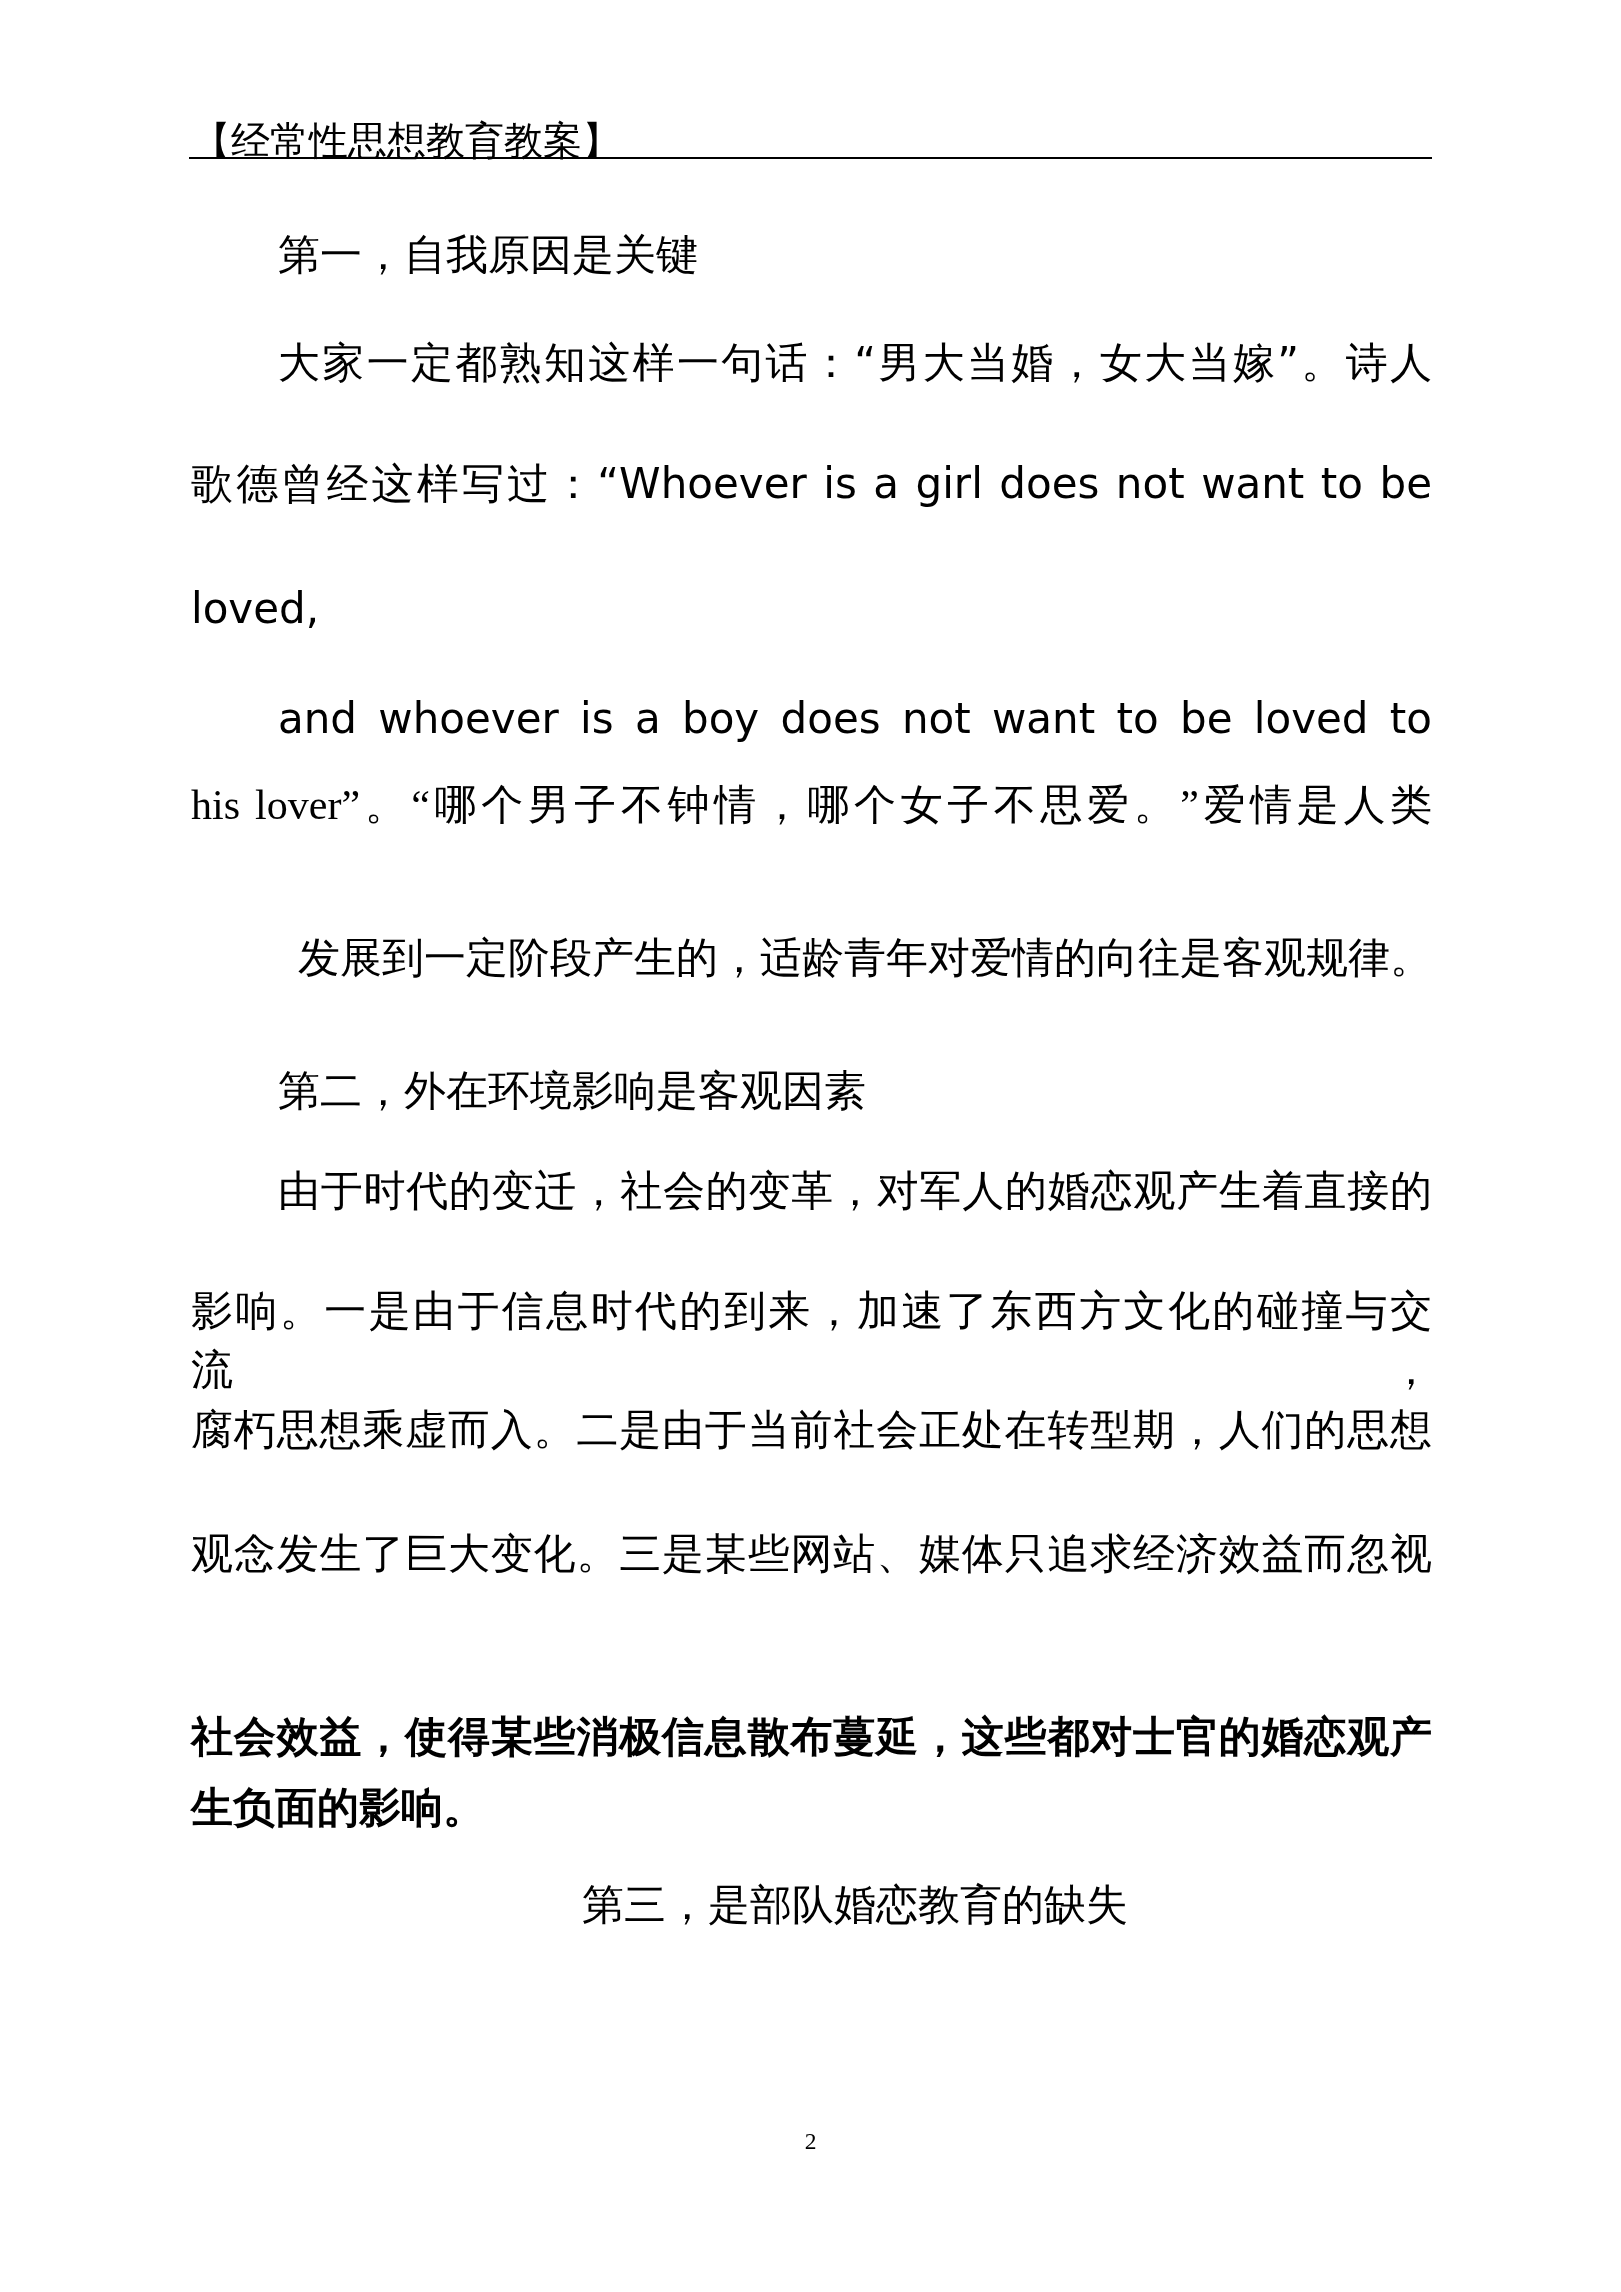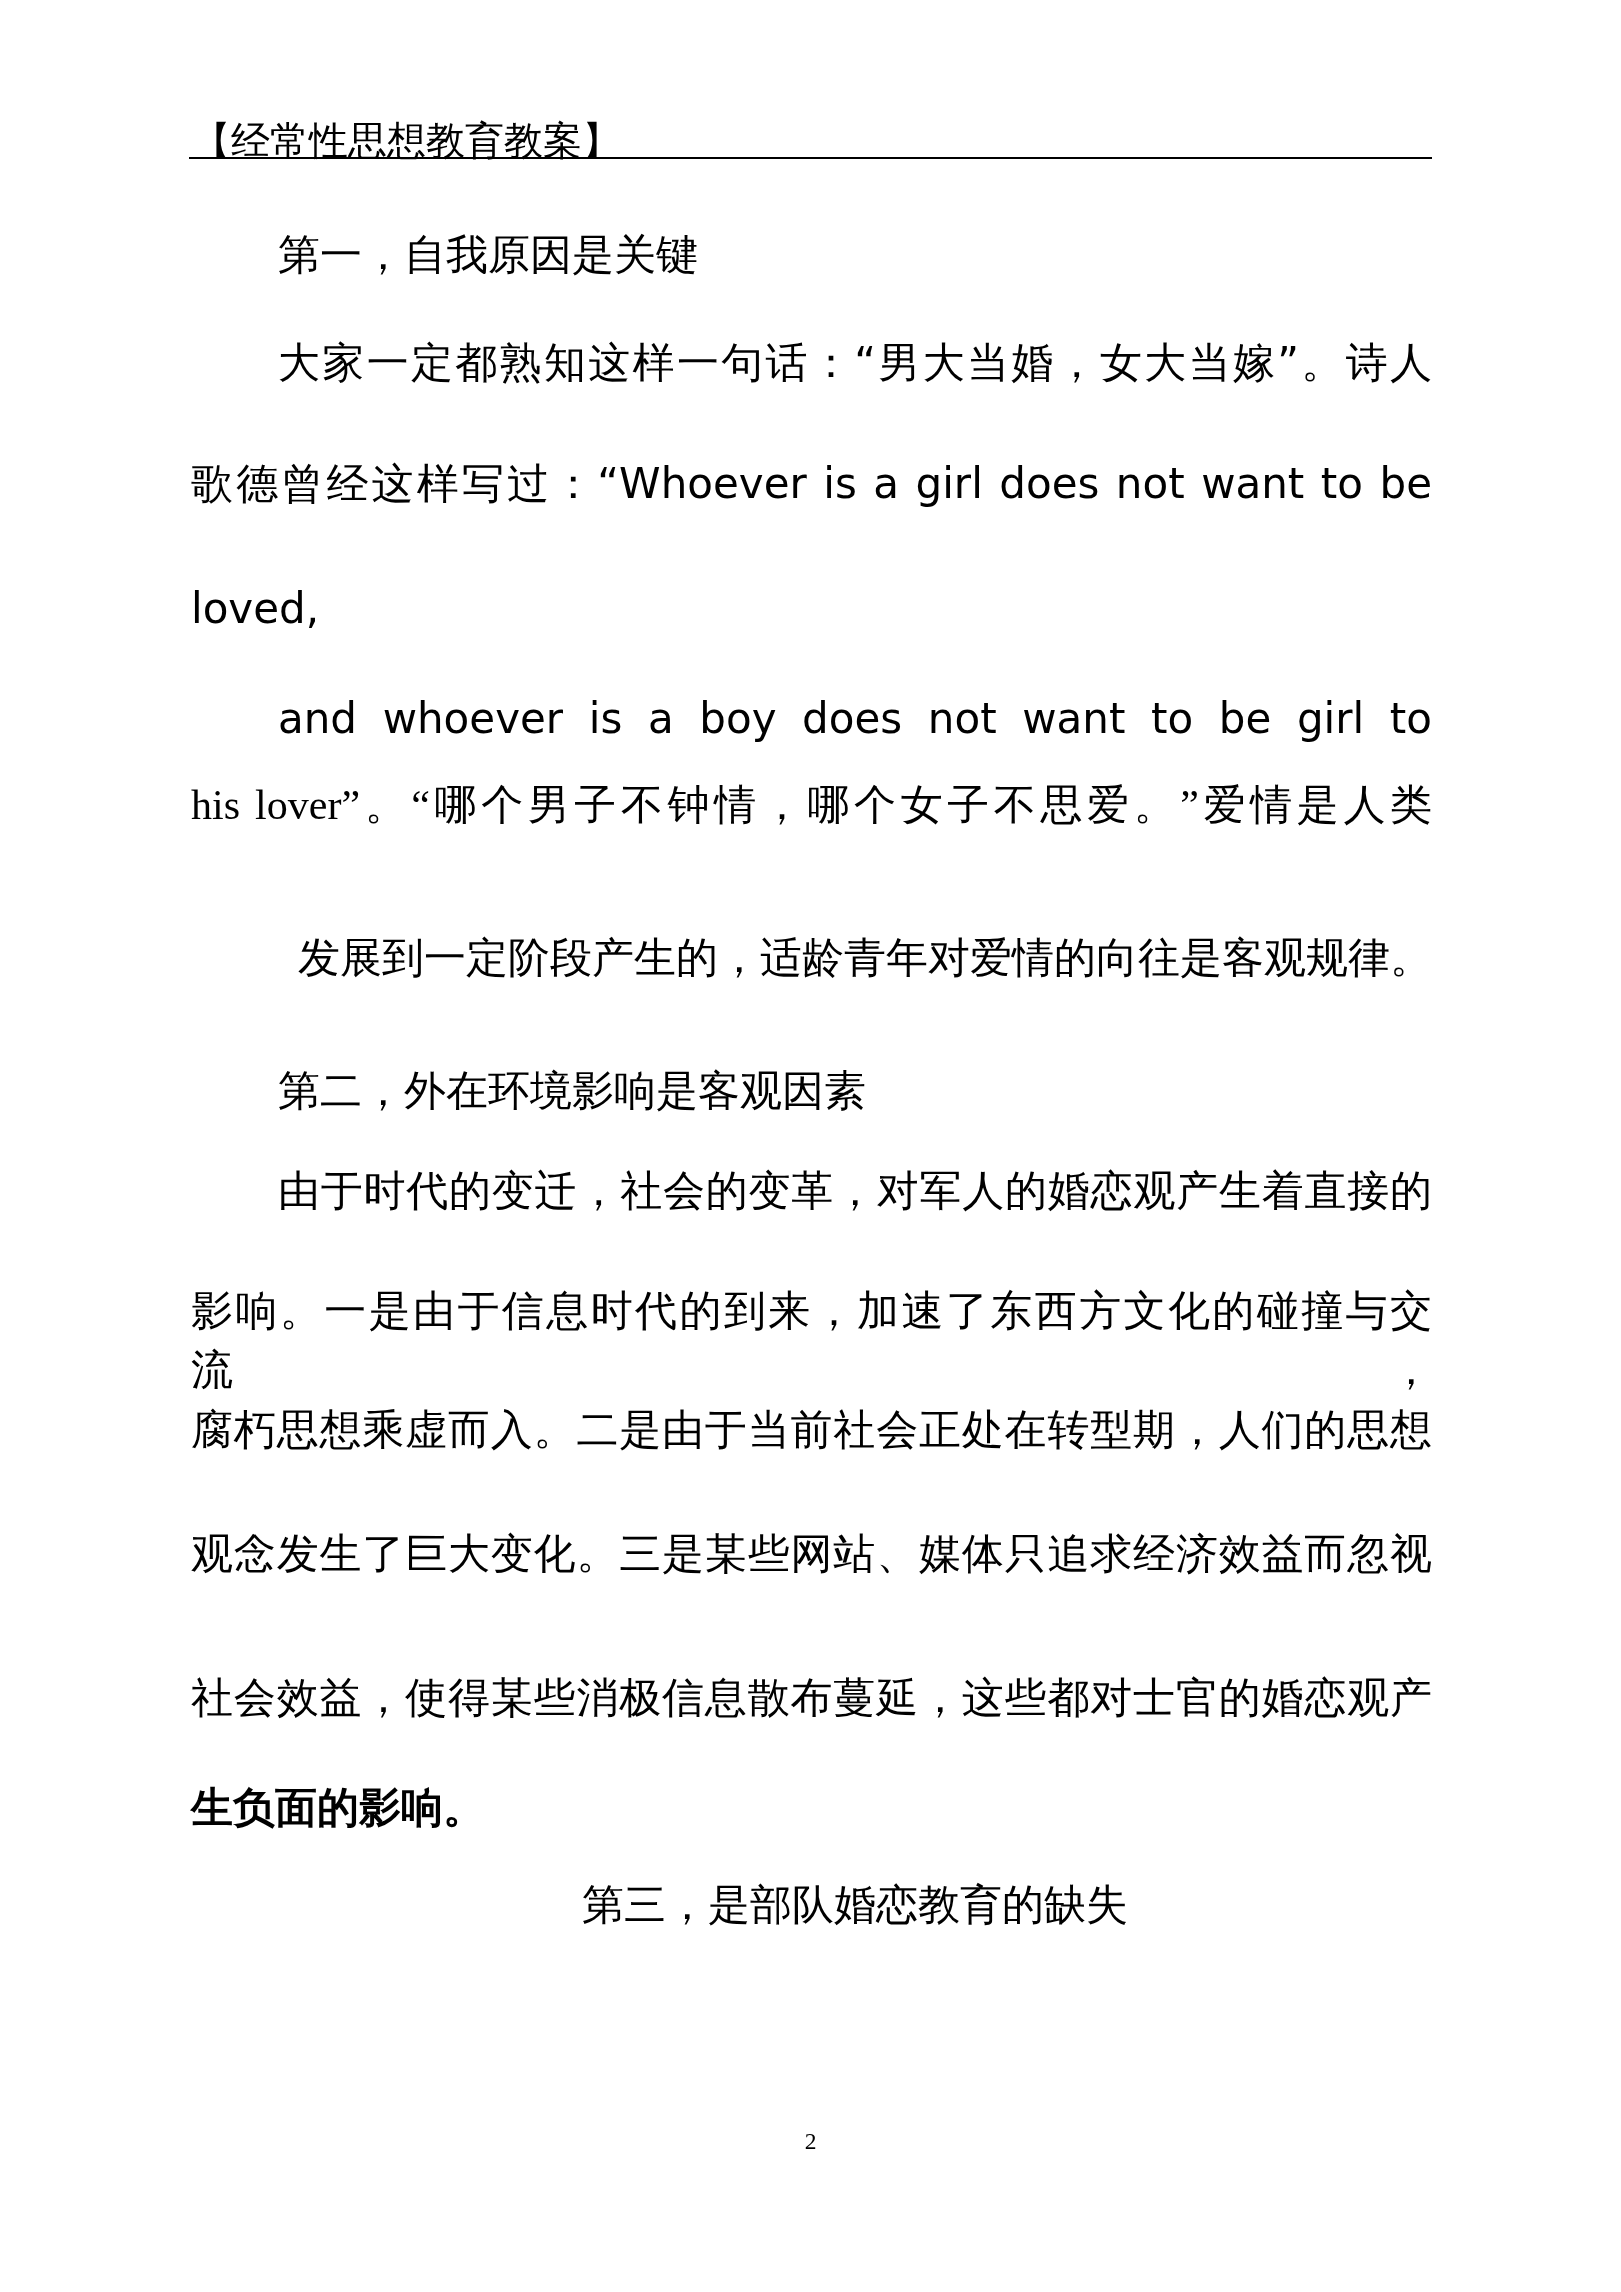--- a/index.html
+++ b/index.html
@@ -31,29 +31,29 @@
 
 <div class="page">
 
   <div class="header-text">【经常性思想教育教案】</div>
   <div class="header-rule"></div>
 
   <div class="line indent" style="top:225px;">第一，自我原因是关键</div>
   <div class="line indent just" style="top:333px;">大家一定都熟知这样一句话：“男大当婚，女大当嫁”。诗人</div>
   <div class="line just" style="top:454px;">歌德曾经这样写过：“Whoever is a girl does not want to be</div>
   <div class="line" style="top:579px;">loved,</div>
-  <div class="line indent just" style="top:689px;">and whoever is a boy does not want to be girl to</div>
+  <div class="line indent just" style="top:689px;">and whoever is a boy does not want to be loved to</div>
   <div class="line just" style="top:776px;font-family:Liberation Serif, serif;">his lover”。“哪个男子不钟情，哪个女子不思爱。”爱情是人类</div>
   <div class="line" style="top:928px;text-align:right;">发展到一定阶段产生的，适龄青年对爱情的向往是客观规律。</div>
 
   <div class="line indent" style="top:1061px;">第二，外在环境影响是客观因素</div>
   <div class="line indent just" style="top:1161px;">由于时代的变迁，社会的变革，对军人的婚恋观产生着直接的</div>
   <div class="line just" style="top:1281px;">影响。一是由于信息时代的到来，加速了东西方文化的碰撞与交流，</div>
   <div class="line just" style="top:1400px;">腐朽思想乘虚而入。二是由于当前社会正处在转型期，人们的思想</div>
   <div class="line just" style="top:1524px;">观念发生了巨大变化。三是某些网站、媒体只追求经济效益而忽视</div>
-  <div class="line just" style="top:1668px;">社会效益，使得某些消极信息散布蔓延，这些都对士官的婚恋观产</div>
+  <div class="line just" style="top:1707px;font-weight:bold;">社会效益，使得某些消极信息散布蔓延，这些都对士官的婚恋观产</div>
   <div class="line" style="top:1778px;font-weight:bold;">生负面的影响。</div>
 
   <div class="line indent" style="top:1875px;text-align:center;">第三，是部队婚恋教育的缺失</div>
 
   <div class="page-number">2</div>
 </div>
 
 
 </body></html>

